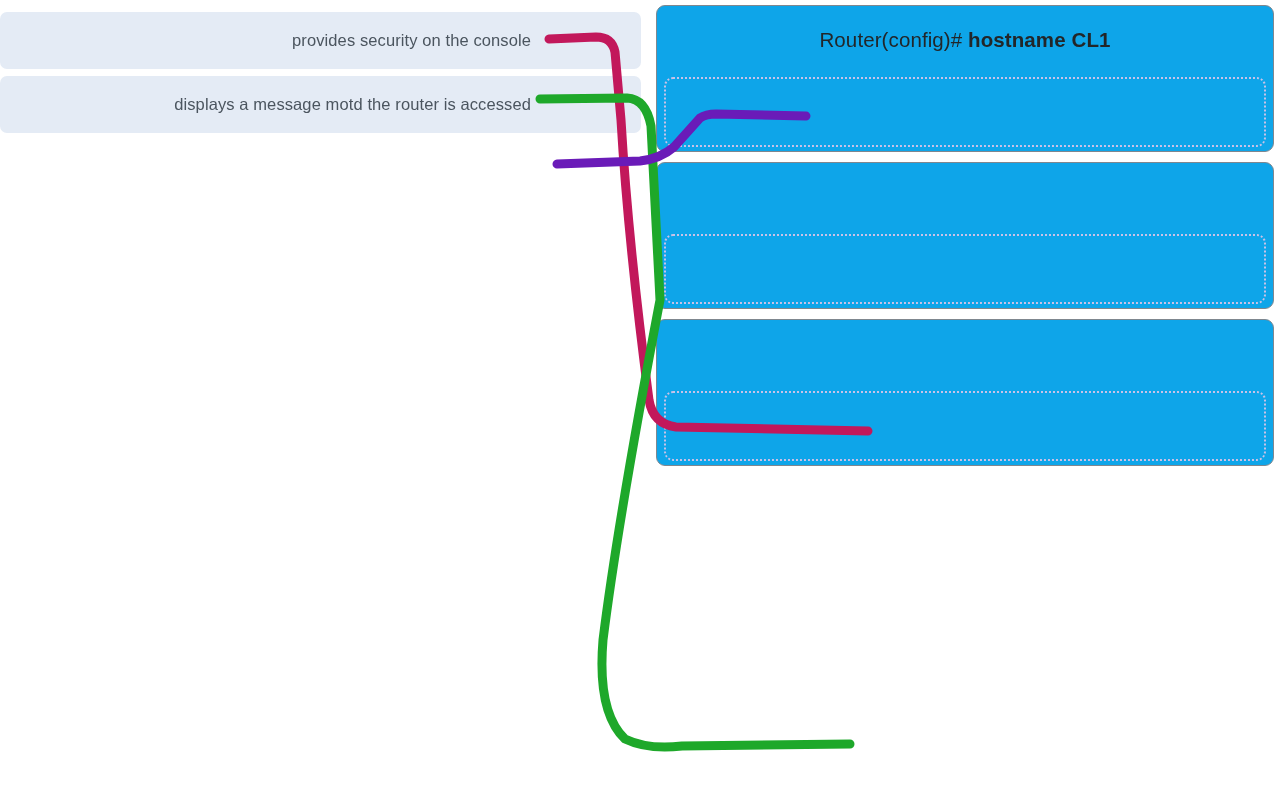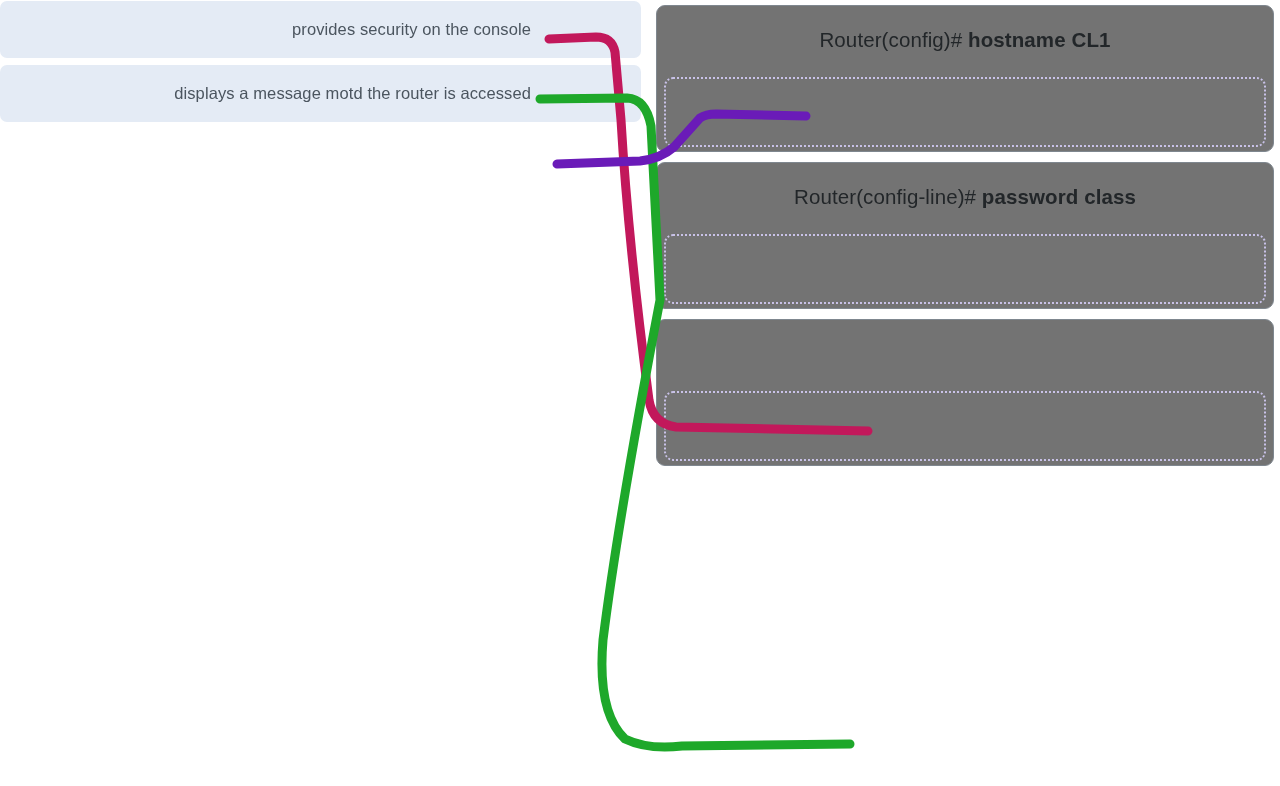--- a/index.html
+++ b/index.html
@@ -14,21 +14,21 @@
     position: relative;
     overflow: hidden;
     font-family: "Liberation Sans", sans-serif;
     -webkit-font-smoothing: antialiased;
   }
 
   
   #prompt-list {
     position: absolute;
     left: 0;
-    top: 1px;
+    top: 12px;
     width: 641px;
   }
   .prompt-item {
     box-sizing: border-box;
     width: 641px;
     height: 57px;
     margin-bottom: 7px;
     background: #e4ebf5;
     border-radius: 7px;
     display: flex;
@@ -48,21 +48,21 @@
     position: absolute;
     left: 656px;
     top: 5px;
     width: 618px;
   }
   .cmd-card {
     box-sizing: border-box;
     width: 618px;
     height: 147px;
     margin-bottom: 10px;
-    background: #737373;
+    background: #0ea5e9;
     border: 1px solid #7f878f;
     border-radius: 9px;
     position: relative;
   }
   .cmd-card .cmd-title {
     position: absolute;
     left: 0;
     right: 0;
     top: 22px;
     text-align: center;
@@ -121,24 +121,20 @@
   <div class="cmd-card">
     <div class="cmd-title">
       <span>Router(config)# </span>
       <b>hostname CL1</b>
     </div>
     <div class="drop-zone"></div>
   </div>
 
 
   <div class="cmd-card">
-    <div class="cmd-title">
-      <span>Router(config-line)# </span>
-      <b>password class</b>
-    </div>
     <div class="drop-zone"></div>
   </div>
 
   <div class="cmd-card">
     <div class="drop-zone"></div>
   </div>
 
 
 </div>
 

